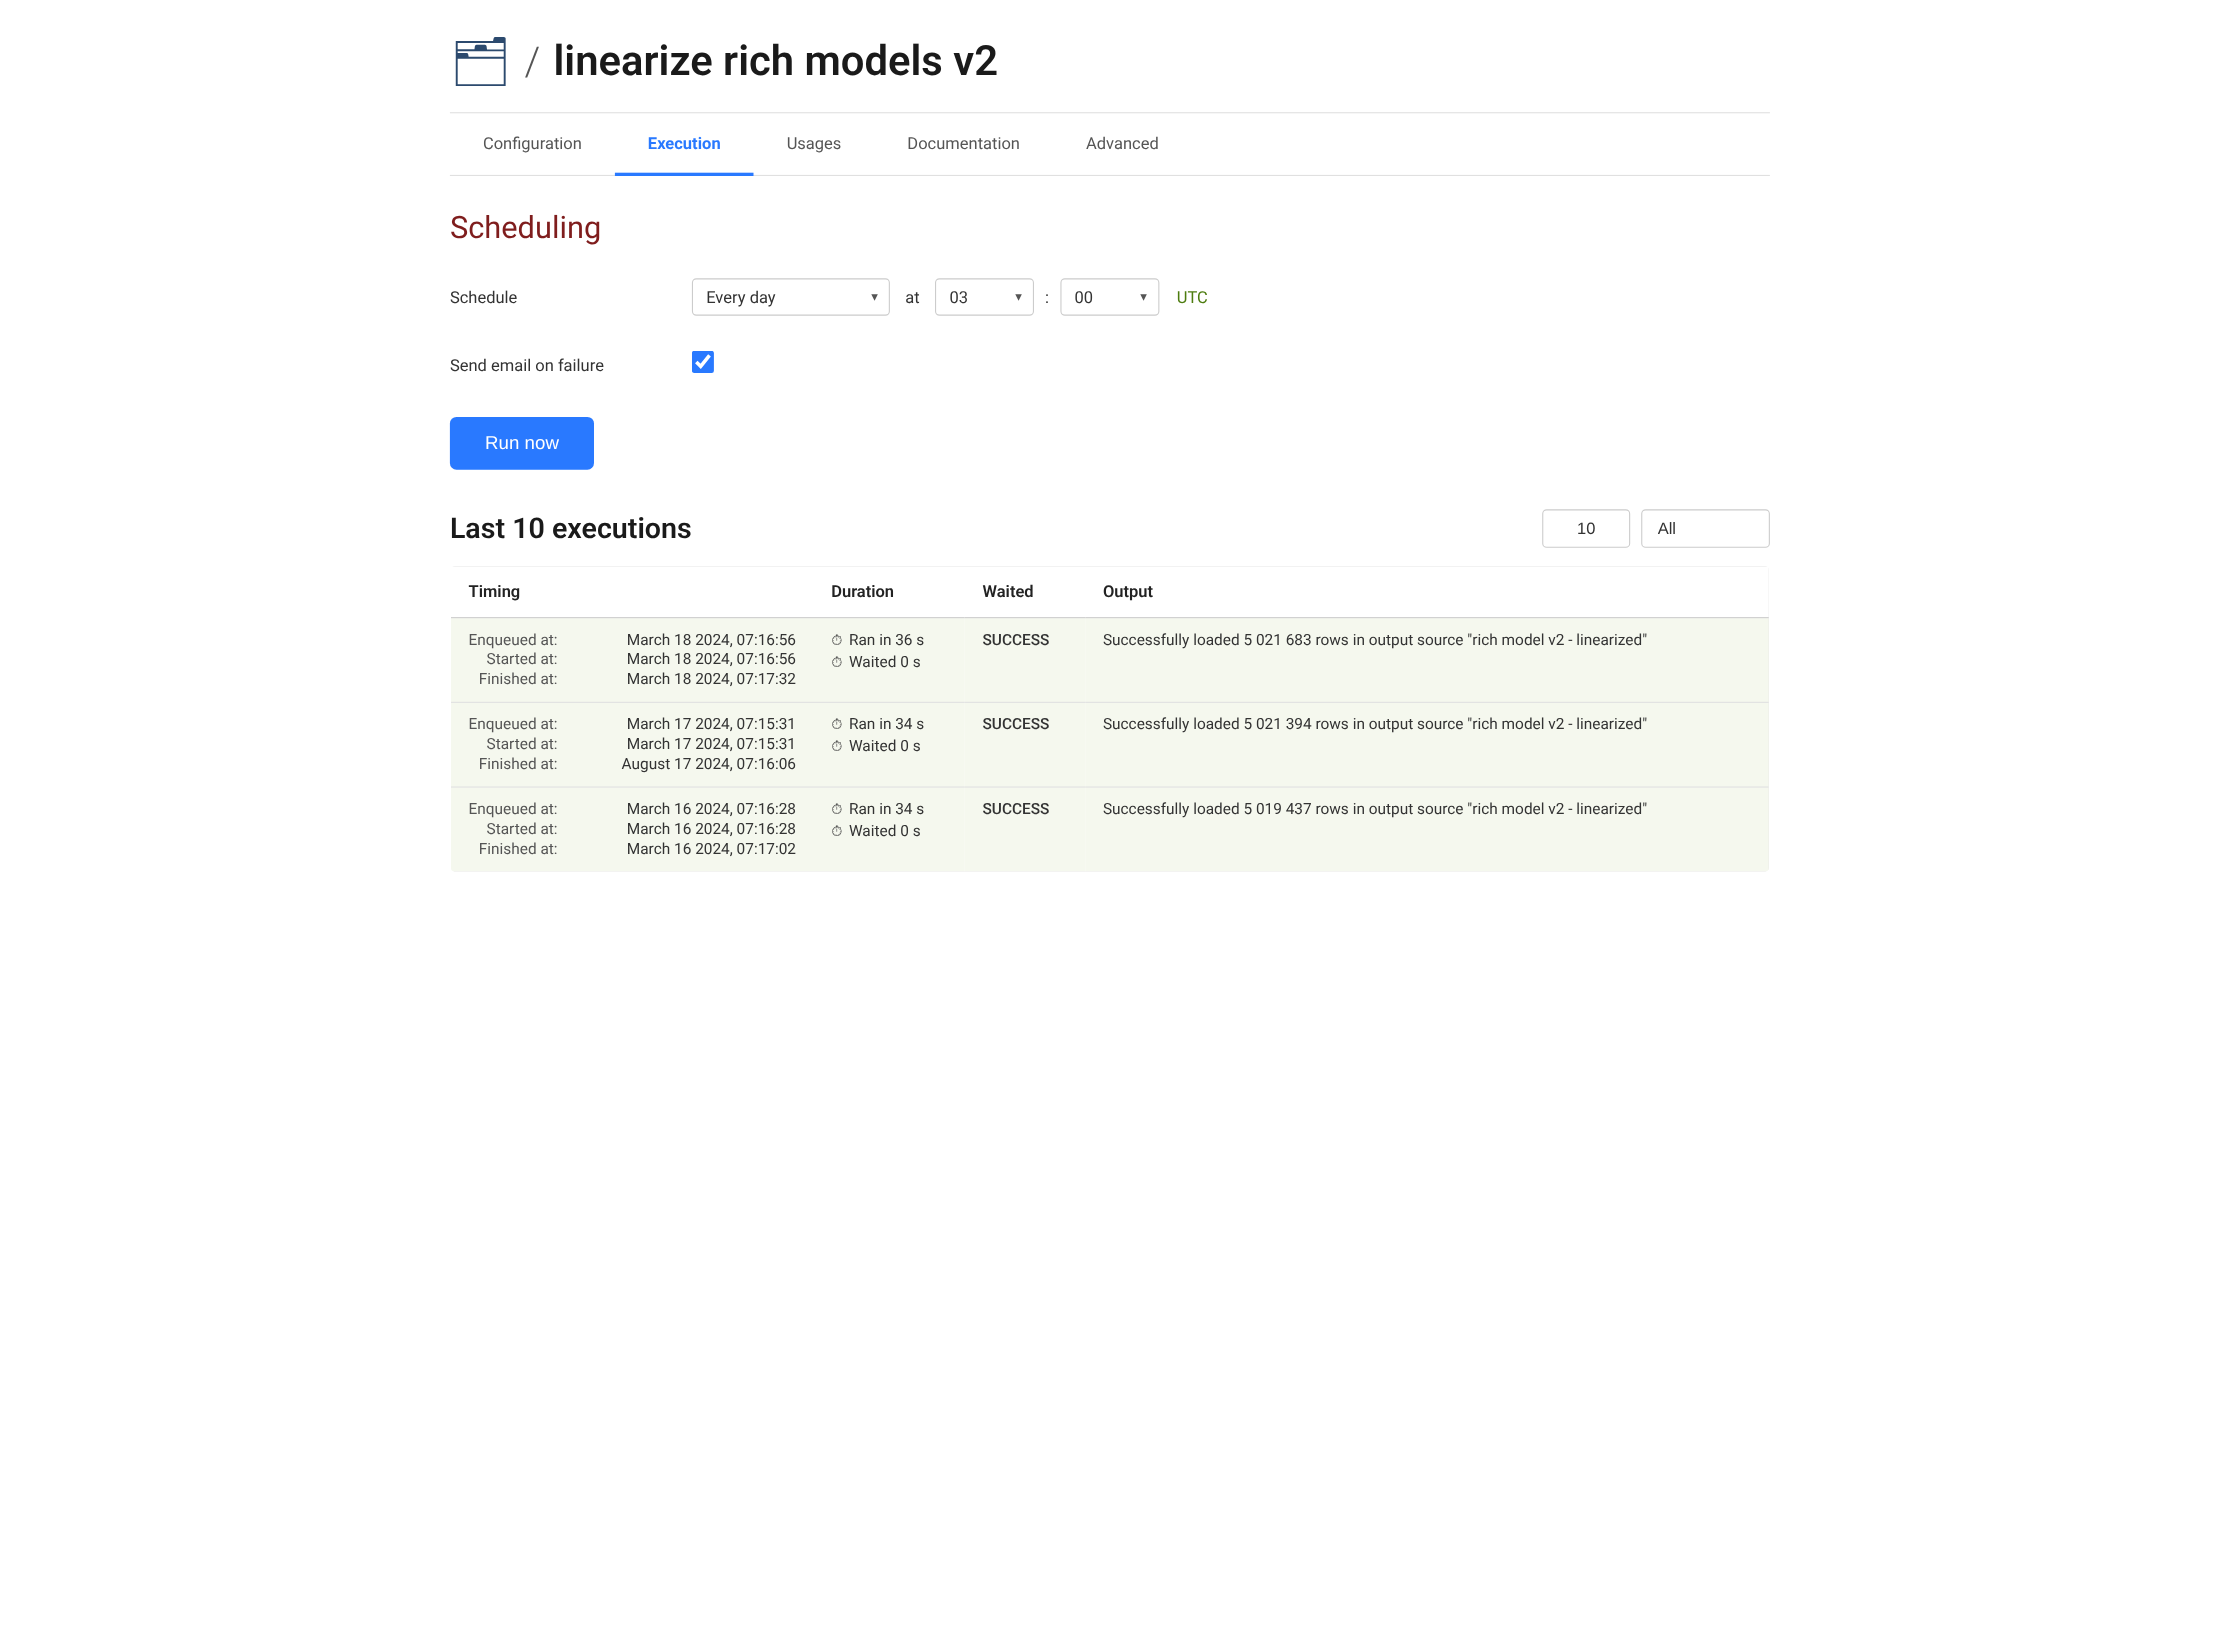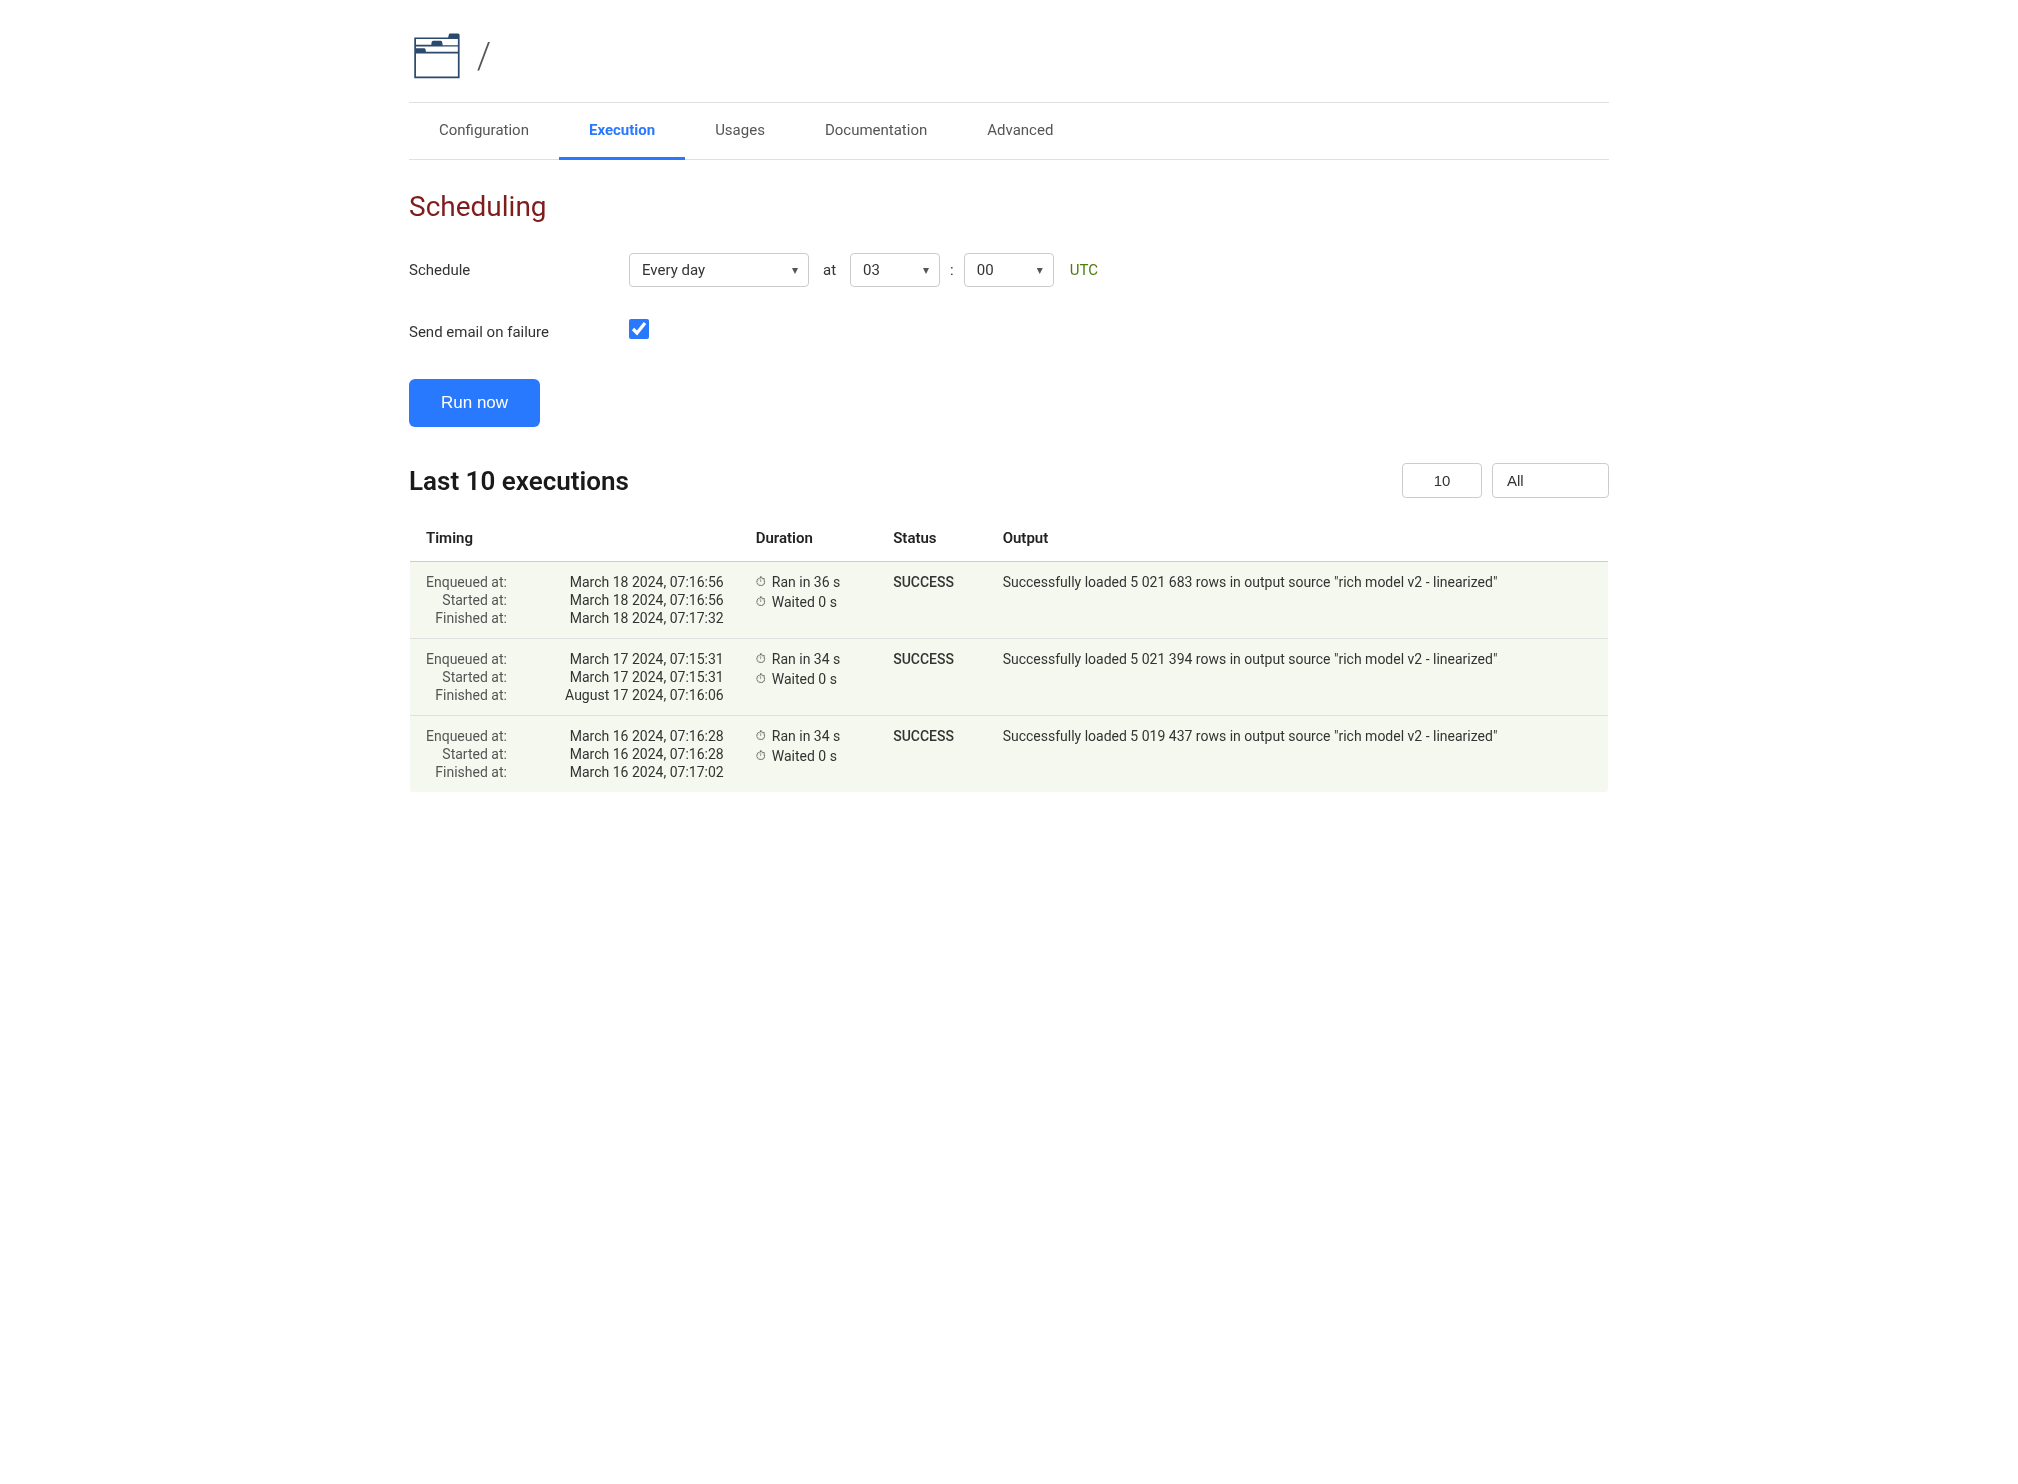--- a/index.html
+++ b/index.html
@@ -264,20 +264,21 @@
     }
   </style>
 </head>
 <body>
 
 <div class="page-wrapper">
   
   <div class="page-header">
     <span class="folder-icon">🗂</span>
     <span class="header-slash">/</span>
+    <h1 class="page-title">linearize rich models v2</h1>
   </div>
 
   
   <nav class="tabs">
     <a class="tab">Configuration</a>
     <a class="tab active">Execution</a>
     <a class="tab">Usages</a>
     <a class="tab">Documentation</a>
     <a class="tab">Advanced</a>
   </nav>
@@ -339,21 +340,21 @@
       </div>
     </div>
   </div>
 
   
   <table class="exec-table">
     <thead>
       <tr>
         <th>Timing</th>
         <th>Duration</th>
-        <th>Status</th>
+        <th>Waited</th>
         <th>Output</th>
       </tr>
     </thead>
     <tbody id="exec-tbody">
     <tr class="row-success">
           <td>
       <div class="timing-grid">
         <span class="timing-label">Enqueued at:</span>
         <span class="timing-value">March 18 2024, 07:16:56</span>
         <span class="timing-label">Started at:</span>

